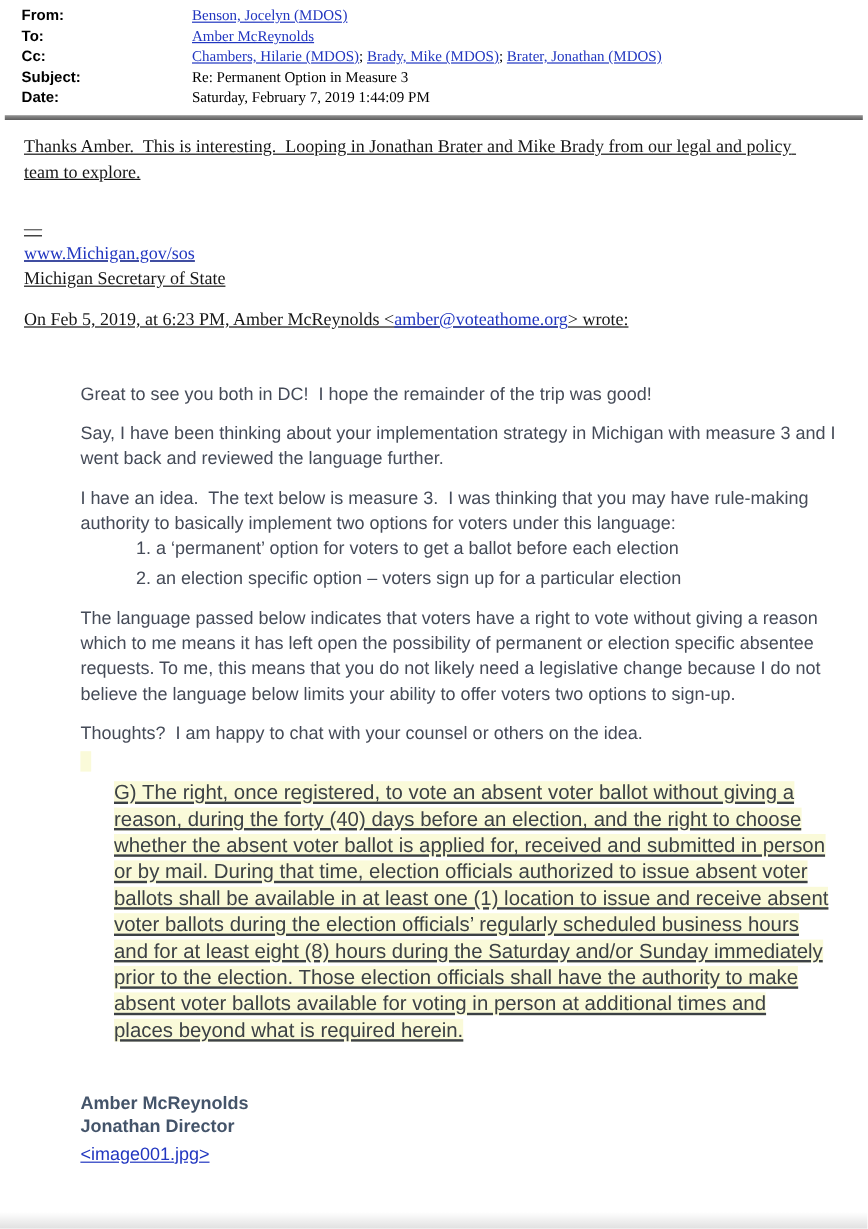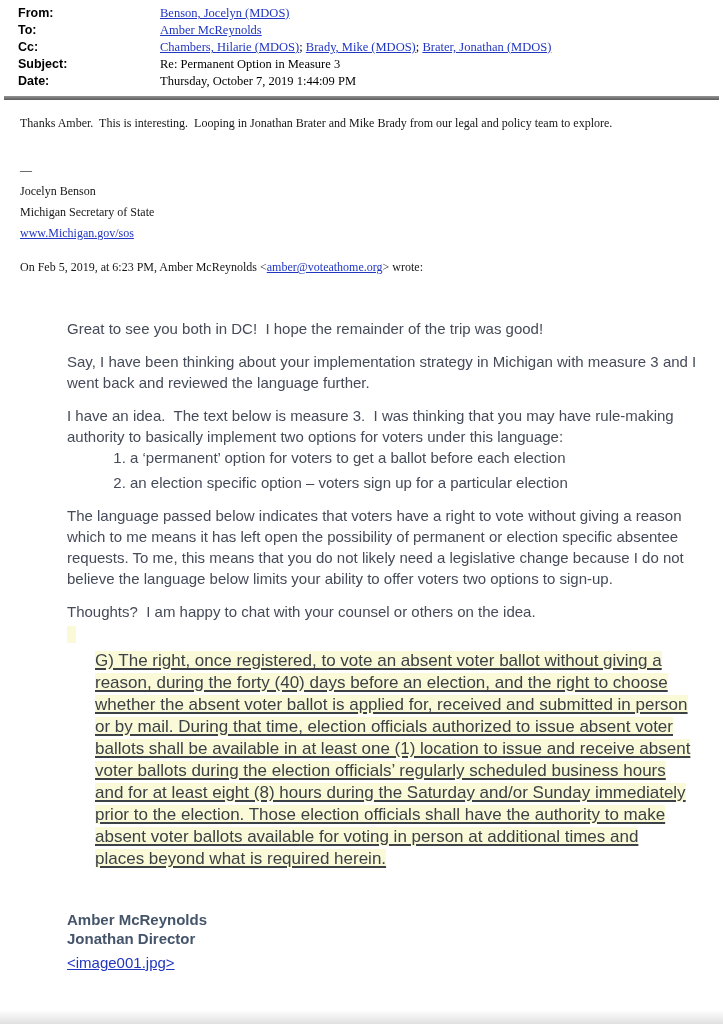--- a/index.html
+++ b/index.html
@@ -32,23 +32,24 @@
   .divider {
     height: 4px;
     margin: 6px 4px 0 4px;
     background: linear-gradient(to bottom, #949494, #5c5c5c);
   }
 
   
   .reply {
     margin: 13px 20px 0 20px;
     font-family: "Liberation Serif", serif;
-    font-size: 12px;
+    font-size: 15px;
     line-height: 21px;
     color: #161616;
+    text-decoration: underline;
   }
   .reply-body { margin: 0; max-width: 664px; white-space: pre-wrap; }
   .dash-line { margin-top: 26px; }
   .reply-sig-line { margin: 0; }
   .serif-link { color: #2136c0; text-decoration: underline; cursor: pointer; }
   .quote-intro { margin-top: 13px; white-space: pre-wrap; }
 
   
   .quoted {
     margin: 40px 0 0 67px;
@@ -126,32 +127,31 @@
     <span class="hvalue">
       <span class="hlink">Chambers, Hilarie (MDOS)</span><span>; </span><span class="hlink">Brady, Mike (MDOS)</span><span>; </span><span class="hlink">Brater, Jonathan (MDOS)</span>
     </span>
   </div>
   <div class="hrow">
     <span class="hlabel">Subject:</span>
     <span class="hvalue">Re: Permanent Option in Measure 3</span>
   </div>
   <div class="hrow">
     <span class="hlabel">Date:</span>
-    <span class="hvalue">Thursday, October 7, 2019 1:44:09 PM</span>
+    <span class="hvalue">Saturday, February 7, 2019 1:44:09 PM</span>
   </div>
 </div>
 
 <div class="divider"></div>
 
 <div class="reply">
   <p class="reply-body">Thanks Amber.  This is interesting.  Looping in Jonathan Brater and Mike Brady from our legal and policy team to explore.</p>
   <div class="dash-line">—</div>
-  <p class="reply-sig-line">Jocelyn Benson</p>
+  <p class="reply-sig-line"><span class="serif-link">www.Michigan.gov/sos</span></p>
   <p class="reply-sig-line">Michigan Secretary of State</p>
-  <p class="reply-sig-line"><span class="serif-link">www.Michigan.gov/sos</span></p>
   <div class="quote-intro"><span>On Feb 5, 2019, at 6:23 PM, Amber McReynolds &lt;</span><span class="serif-link">amber@voteathome.org</span><span>&gt; wrote:</span></div>
 </div>
 
 <div class="quoted">
   <p>Great to see you both in DC!  I hope the remainder of the trip was good!</p>
   <p>Say, I have been thinking about your implementation strategy in Michigan with measure 3 and I went back and reviewed the language further.</p>
   <p class="tight">I have an idea.  The text below is measure 3.  I was thinking that you may have rule-making authority to basically implement two options for voters under this language:</p>
   <ol class="options-list">
     <li>a ‘permanent’ option for voters to get a ballot before each election</li>
     <li>an election specific option – voters sign up for a particular election</li>

